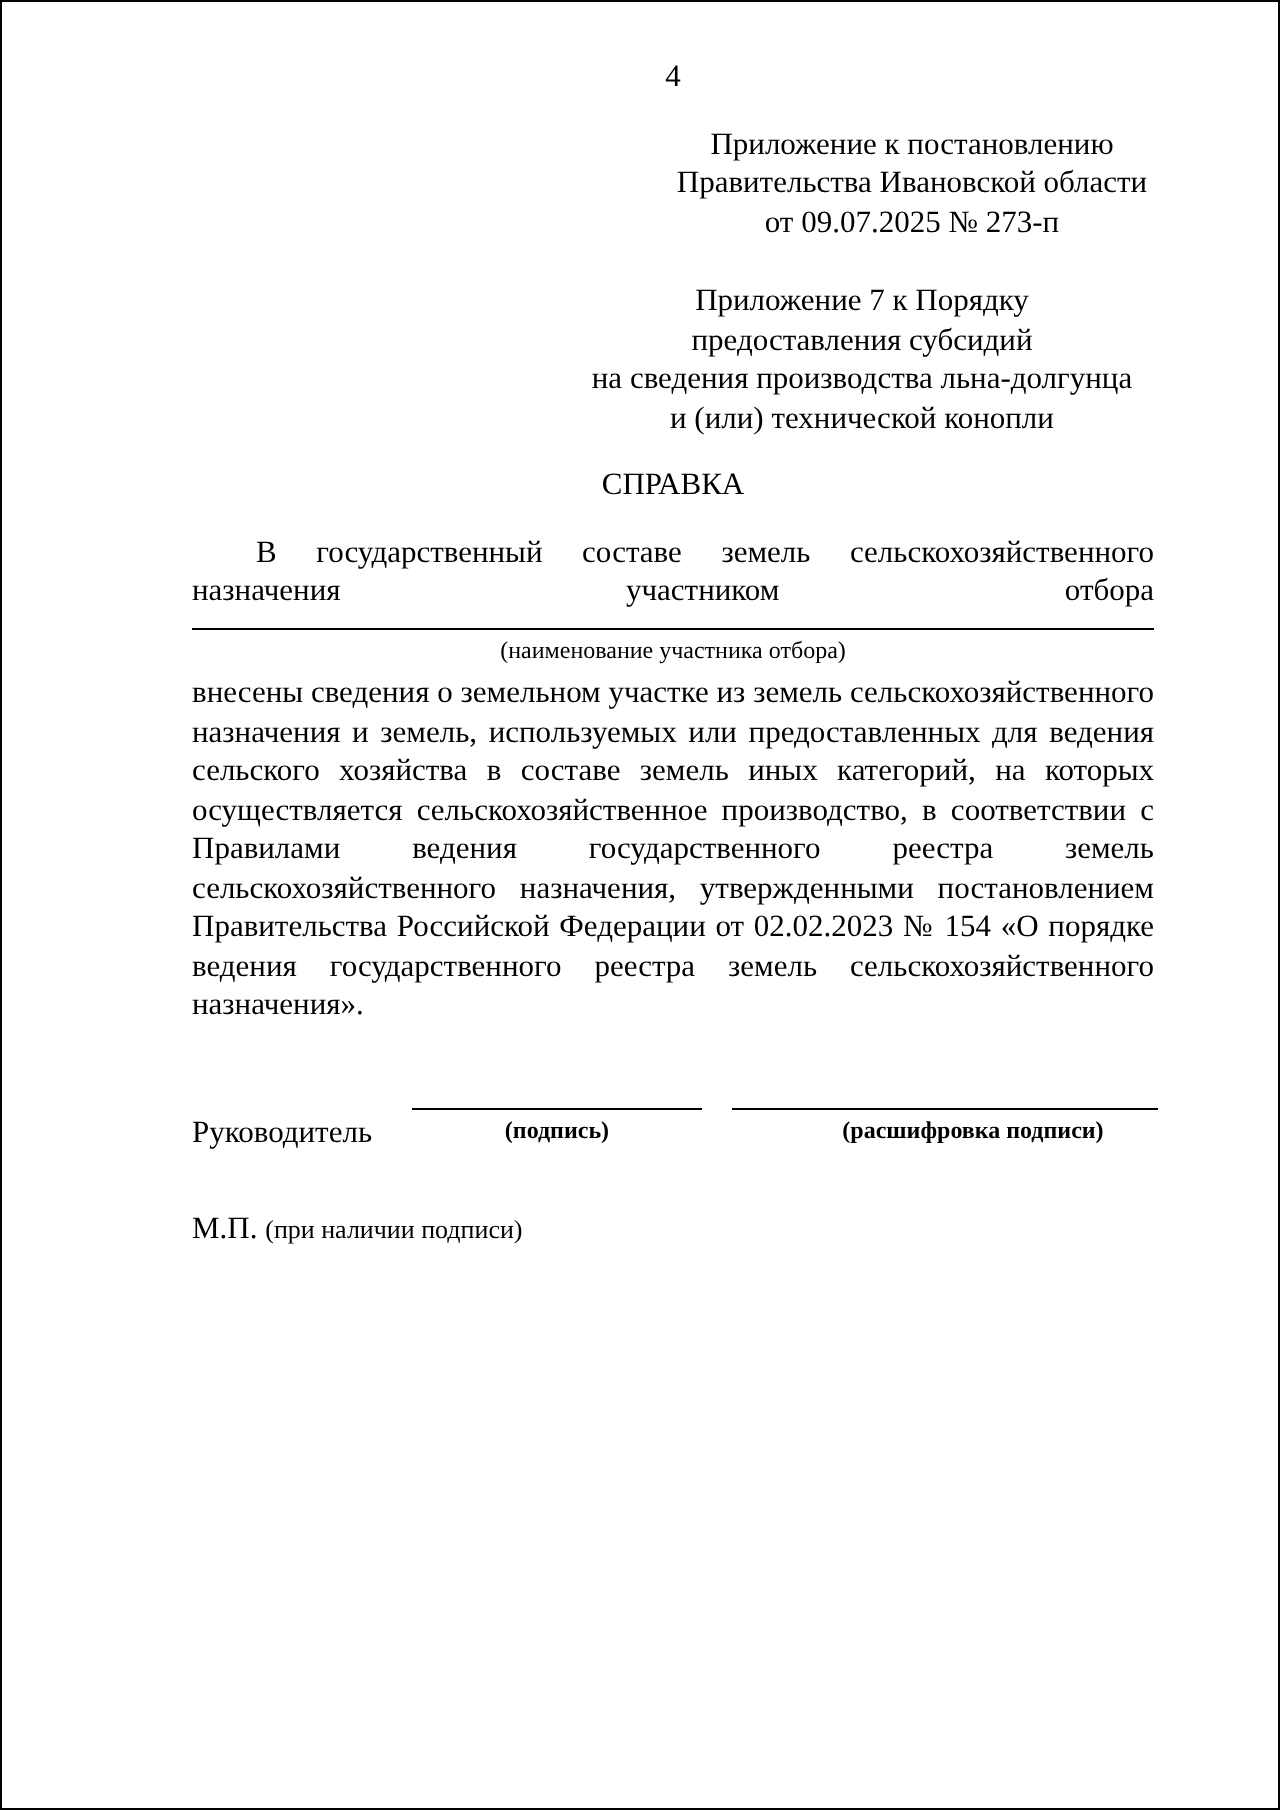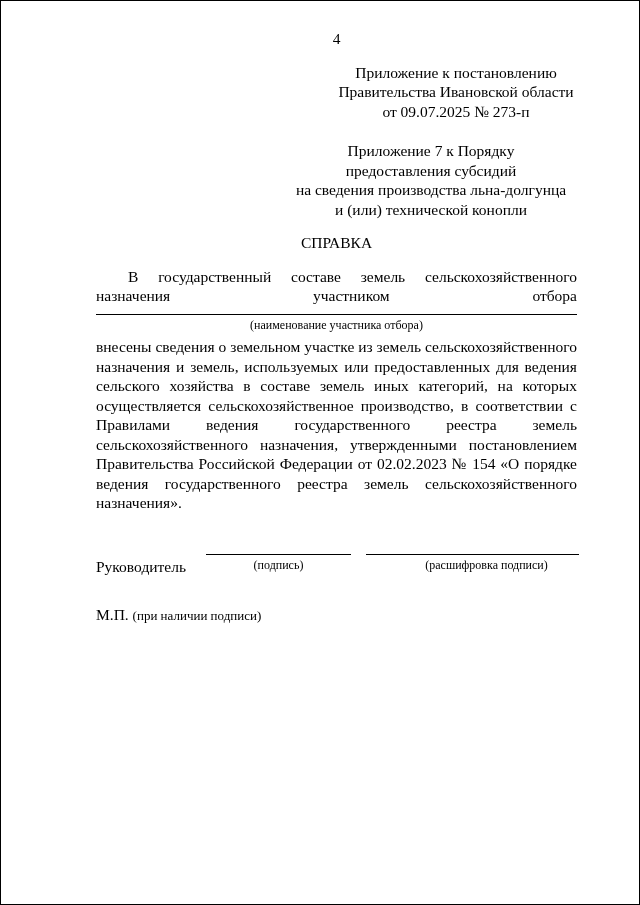--- a/index.html
+++ b/index.html
@@ -86,20 +86,21 @@
   .sig-line-2 {
     left: 270px;
     width: 213px;
   }
   .sig-cap {
     position: absolute;
     top: 21px;
     text-align: center;
     font-size: 12px;
     line-height: 1.2;
+    font-weight: bold;
   }
   .sig-cap-1 {
     left: 110px;
     width: 145px;
   }
   .sig-cap-2 {
     left: 284px;
     width: 213px;
   }
   .stamp-row {

